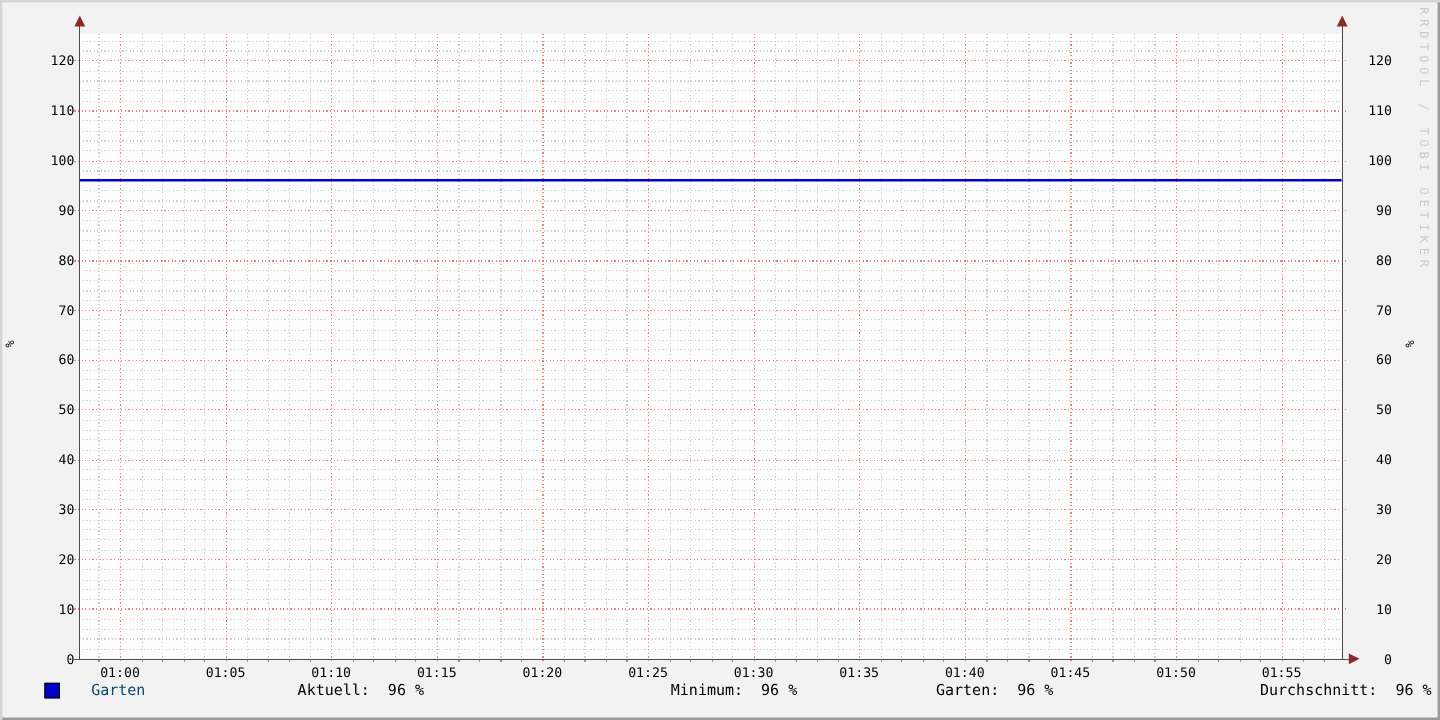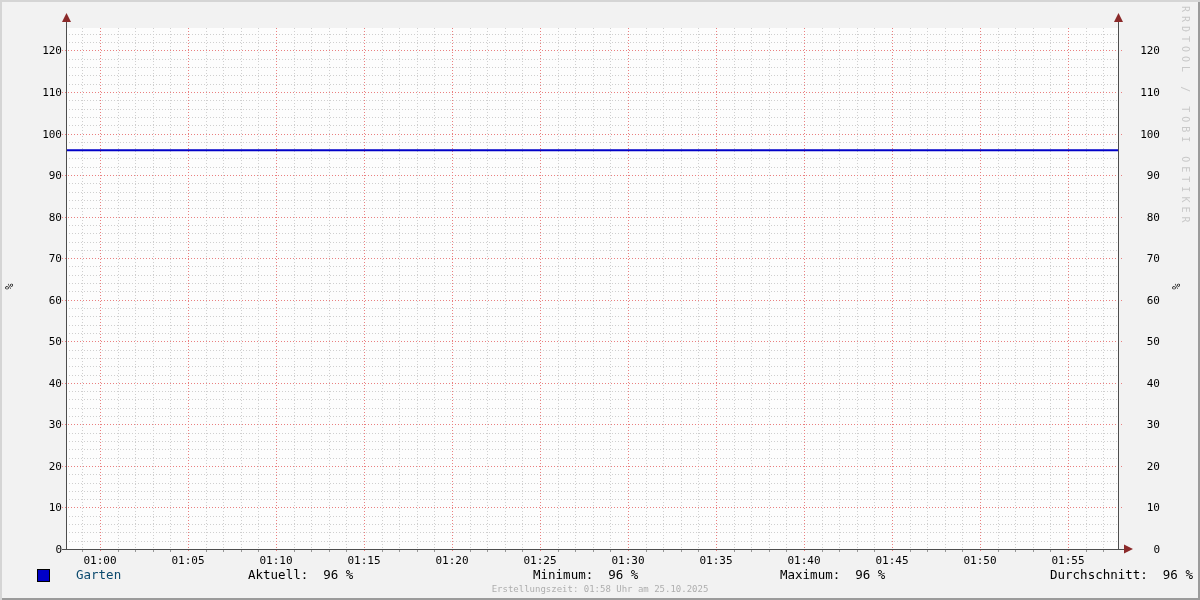--- a/index.html
+++ b/index.html
@@ -29,21 +29,21 @@
   svg { position:absolute; left:0; top:0; }
   .legend { position:absolute; left:0; top:0; width:1200px; height:600px; pointer-events:none; }
   .swatch {
     position:absolute; left:37px; top:569px; width:11px; height:11px;
     border:1px solid #000;
   }
   .series-name { position:absolute; left:76px; top:567px; font-size:12.5px; color:#0c4a6e; }
   .stat { position:absolute; top:567px; font-size:12.5px; color:#000; white-space:pre; }
   .stat > .val { margin-left:15px; }
   .stat.aktuell      { left:248px; }
-  .stat.minimum      { left:513px;padding-left:20px; }
+  .stat.minimum      { left:539px;padding-left:20px; }
   .stat.maximum      { left:780px; }
   .stat.durchschnitt { left:1050px; }
   .footer {
     position:absolute; left:0; right:0; top:584px;
     text-align:center; font-size:9px; color:#aeaeae; white-space:pre;
   }
 </style>
 </head>
 <body>
 
@@ -285,19 +285,18 @@
         <text x="1068" y="564">01:55</text>
       </g>
     </svg>
 
   <div class="legend">
     <span class="swatch" style="background: rgb(0, 0, 200);"></span>
     <span class="series-name">Garten</span>
 
     <span class="stat aktuell"><span>Aktuell:</span><span class="val">96 %</span></span>
     <span class="stat minimum"><span>Minimum:</span><span class="val">96 %</span></span>
-    <span class="stat maximum"><span>Maximum:</span><span class="val">96 %</span></span>
+    <span class="stat maximum"><span>Garten:</span><span class="val">96 %</span></span>
     <span class="stat durchschnitt"><span>Durchschnitt:</span><span class="val">96 %</span></span>
   </div>
 
-  <div class="footer" style="color: rgb(174, 174, 174);">Erstellungszeit: 01:58 Uhr am 25.10.2025</div>
 
 </div>
 
 </body></html>

